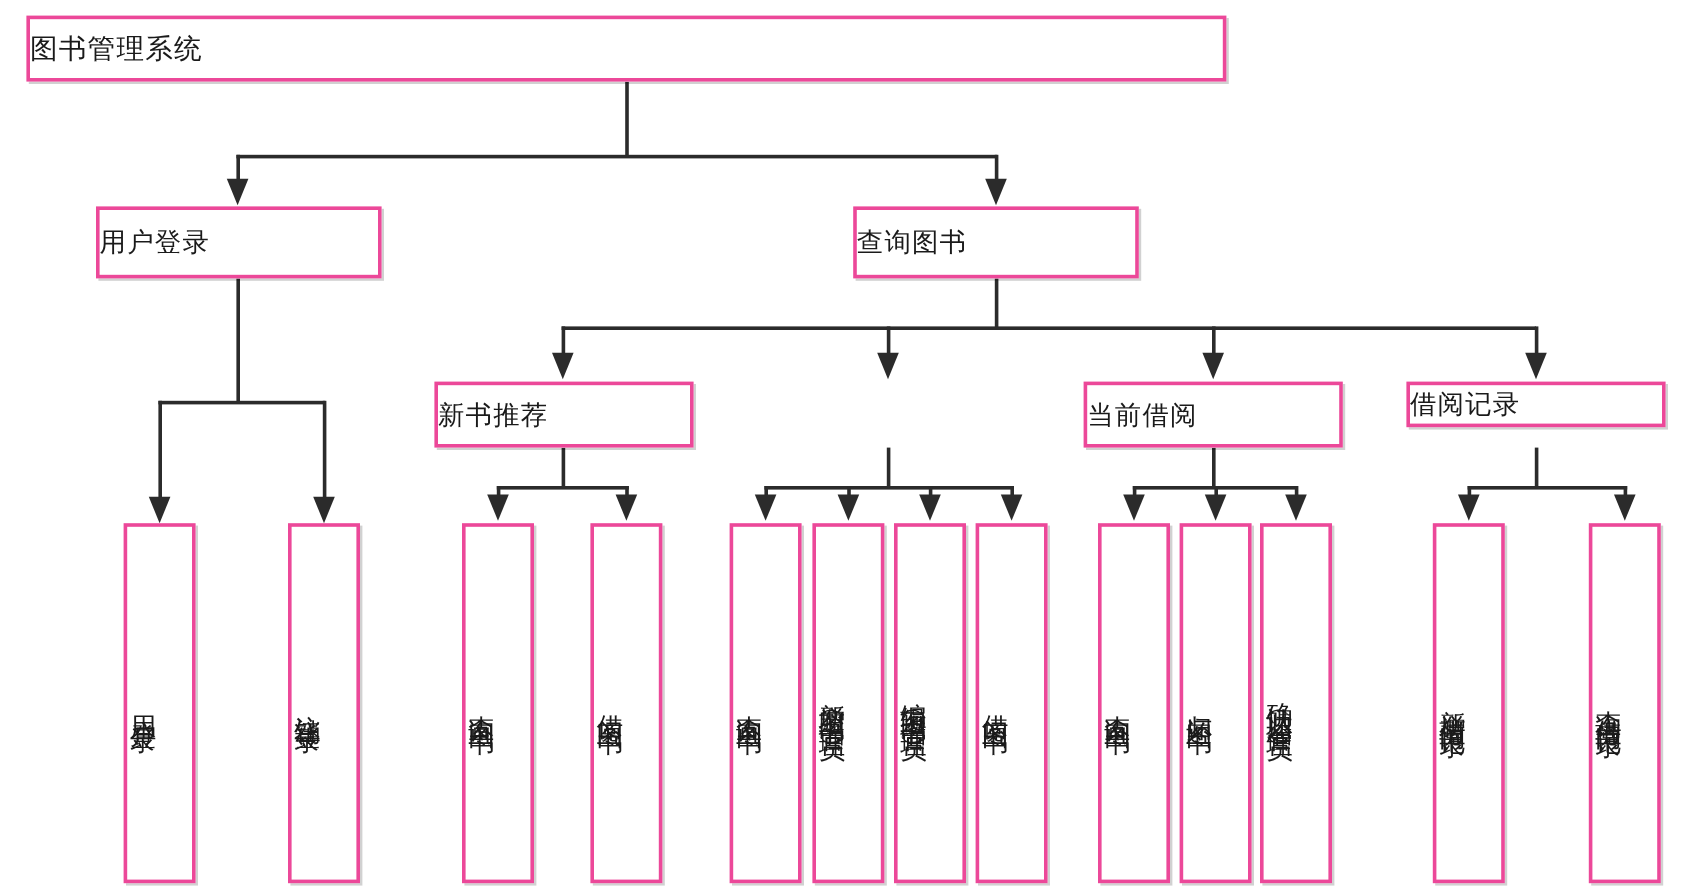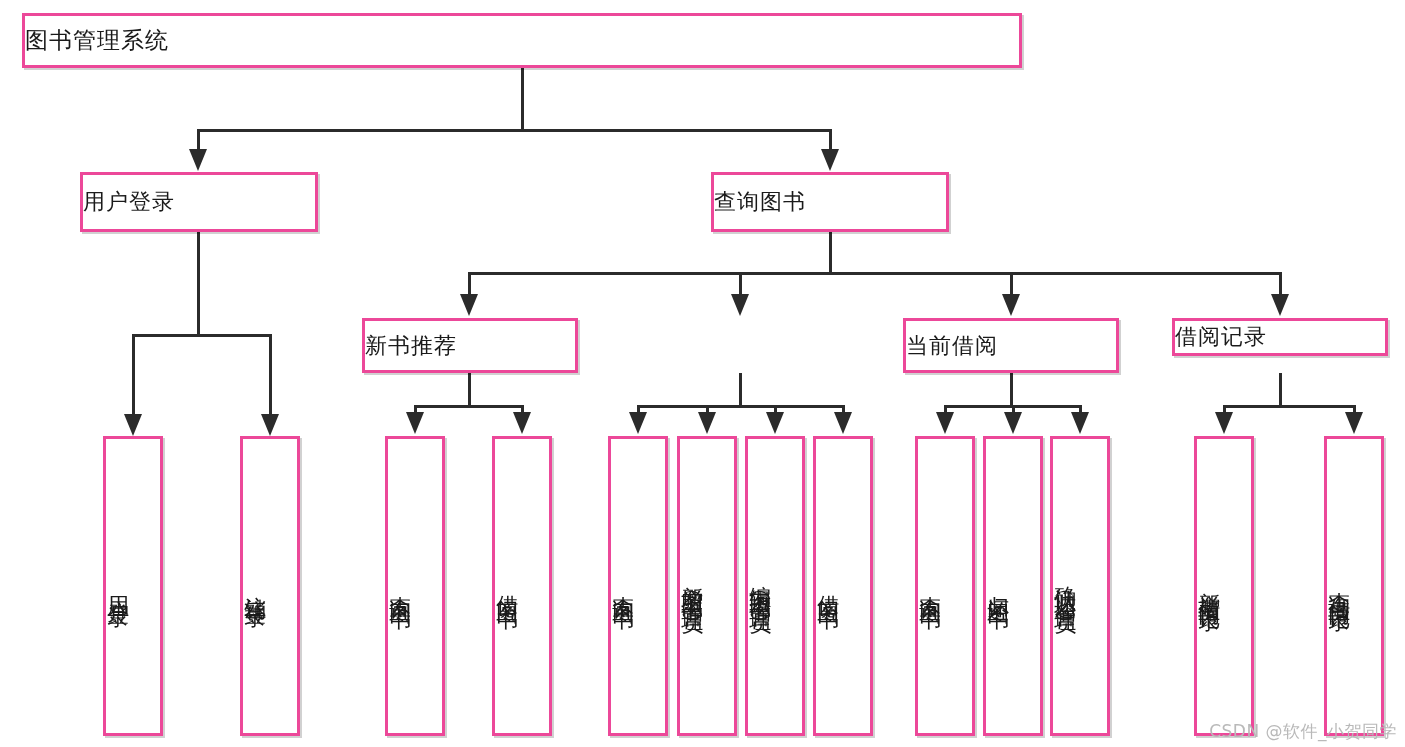--- a/index.html
+++ b/index.html
@@ -204,15 +204,14 @@
     <span class="vlabel">确认归还（管理员）</span>
   </div>
 
   <div class="node vert" style="left:1194px; top:436px; width:60px; height:300px;">
     <span class="vlabel">新增借阅记录</span>
   </div>
   <div class="node vert" style="left:1324px; top:436px; width:60px; height:300px;">
     <span class="vlabel">查询借阅记录</span>
   </div>
 
-  <div id="watermark">CSDN @软件_小贺同学</div>
 
 </div>
 
 </body></html>

